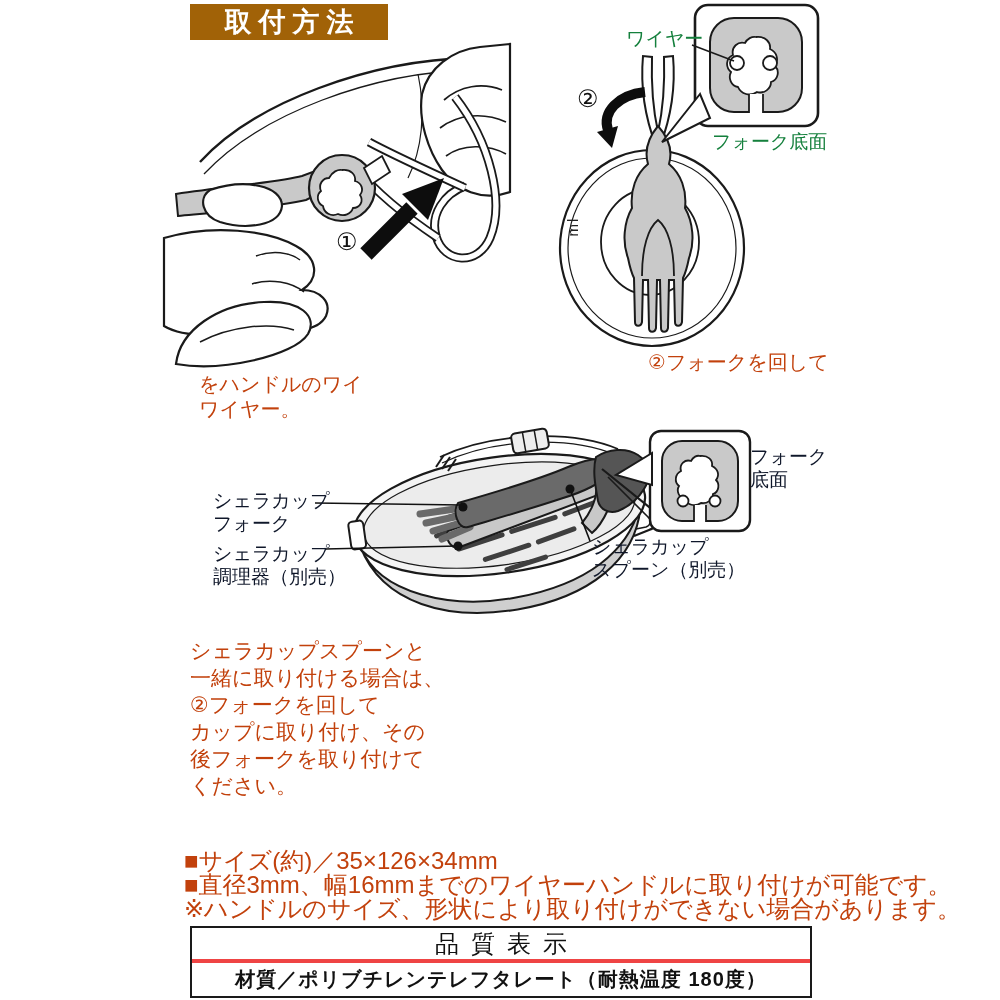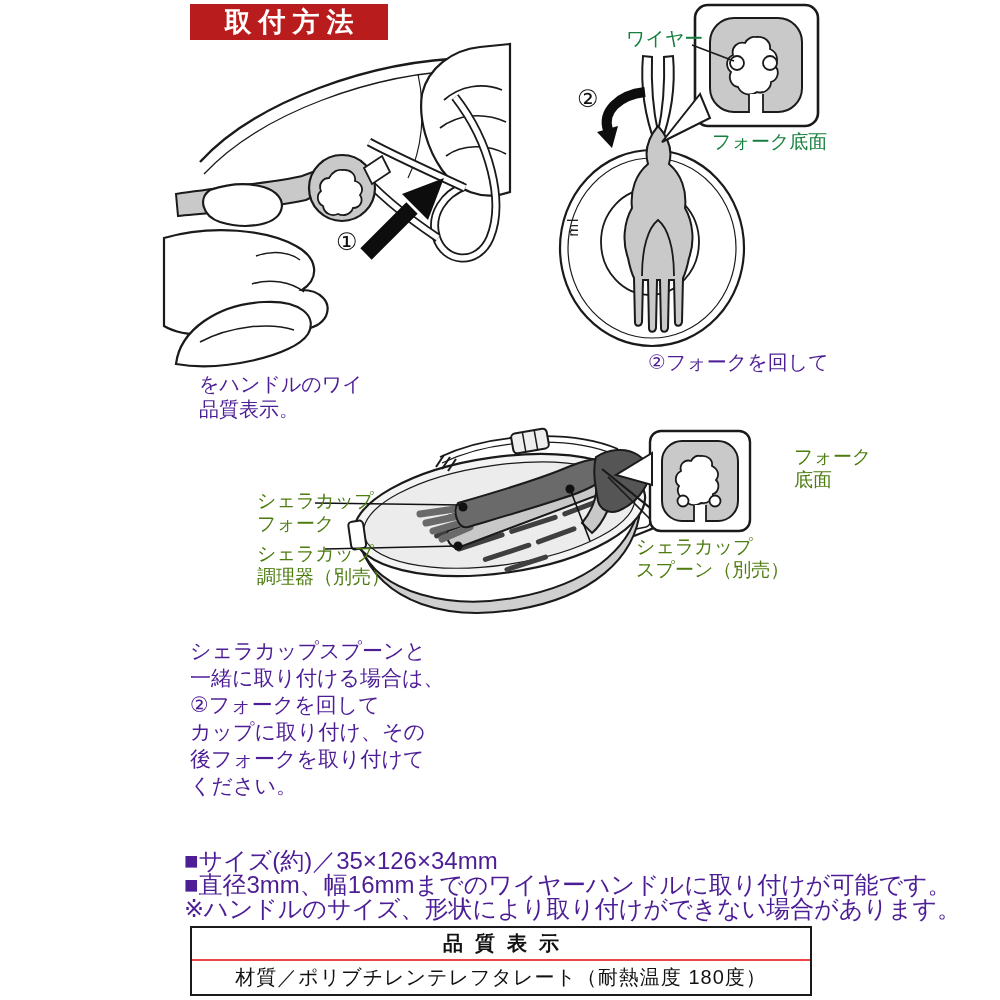--- a/index.html
+++ b/index.html
@@ -2,41 +2,41 @@
 <html><head>
 <meta charset="utf-8">
 <style>
   html,body{margin:0;padding:0;background:#fff;}
   #canvas{
     position:relative;width:1000px;height:1000px;background:#ffffff;overflow:hidden;
     font-family:"Liberation Sans","DejaVu Sans",sans-serif;color:#111;
   }
   svg{position:absolute;overflow:visible;}
   .banner{
-    position:absolute;left:190px;top:4px;width:198px;height:36px;background:#b91c1c;
+    position:absolute;left:190px;top:4px;width:198px;height:36px;background:#a16207;
     display:flex;align-items:center;justify-content:center;
   }
   .banner span{color:#fff;font-size:27px;font-weight:bold;letter-spacing:7px;padding-left:7px;white-space:nowrap;}
   .lbl{position:absolute;font-size:19px;line-height:22px;white-space:nowrap;color:#15803d;}
-  .lbl2{position:absolute;font-size:19px;line-height:23px;color:#4d7c0f;margin-left:44px;}
+  .lbl2{position:absolute;font-size:19px;line-height:23px;color:#0f172a;}
   .lbl2 div{white-space:nowrap;}
   .circnum{position:absolute;font-size:24px;line-height:24px;color:#111;white-space:nowrap;}
-  .txt{position:absolute;color:#4c1d95;}
+  .txt{position:absolute;color:#c2410c;}
   .txt div{white-space:nowrap;}
   .step1txt{left:179px;top:372px;font-size:20px;line-height:25px;font-weight:500;}
   .step1txt .ind{padding-left:20px;}
   .step2cap{left:648px;top:349px;font-size:20px;line-height:26px;font-weight:500;}
   .step2cap .ind{padding-left:20px;}
   .note{left:190px;top:637px;font-size:21px;line-height:27px;font-weight:500;}
   .specs{left:184px;top:849px;font-size:24px;line-height:24px;font-weight:500;}
   .mlmark{position:absolute;left:563px;top:218px;font-size:15px;letter-spacing:2px;transform:rotate(-90deg);color:#222;}
   .qtable{position:absolute;left:190px;top:926px;width:618px;border:2px solid #1a1a1a;}
-  .qhead{height:31px;border-bottom:2px solid #ef4444;display:flex;align-items:center;justify-content:center;
-         font-size:20px;letter-spacing:12px;padding-left:12px;font-weight:bold;}
-  .qbody{height:33px;display:flex;align-items:center;justify-content:center;font-size:20px;letter-spacing:1px;}
+  .qhead{height:31px;border-bottom:4px solid #ef4444;display:flex;align-items:center;justify-content:center;
+         font-size:24px;letter-spacing:12px;padding-left:12px;}
+  .qbody{height:33px;display:flex;align-items:center;justify-content:center;font-size:20px;letter-spacing:1px;font-weight:bold;}
 </style>
 </head>
 <body>
 
 <div id="canvas">
 
   <div class="banner">
     <span>取付方法</span>
   </div>
 
@@ -107,21 +107,21 @@
   <span class="lbl" style="left:626px;top:28px">ワイヤー</span>
   <span class="lbl" style="left:712px;top:131px">フォーク底面</span>
   <span class="circnum" style="left:577px;top:87px">②</span>
   <span class="mlmark">ml</span>
 
   <div class="txt step2cap">
     <div>②フォークを回して</div>
   </div>
   <div class="txt step1txt">
     <div class="ind">をハンドルのワイ</div>
-    <div class="ind">品質表示。</div>
+    <div class="ind">ワイヤー。</div>
   </div>
 
   <svg style="left:200px;top:415px" width="620" height="205" viewBox="0 0 620 205">
     <g transform="rotate(-8 300 105)">
       <path d="M158,112 C170,162 240,187 305,184 C375,181 425,155 442,106 C432,165 375,194 305,196 C235,198 172,172 158,112 Z" fill="#cfcfcf" stroke="#1a1a1a" stroke-width="2"></path>
       <ellipse cx="300" cy="100" rx="147" ry="58" fill="#f4f4f4" stroke="#1a1a1a" stroke-width="2.2"></ellipse>
       <ellipse cx="300" cy="100" rx="137" ry="50" fill="#ececec" stroke="#1a1a1a" stroke-width="1.2"></ellipse>
       <g stroke="#3f3f3f" stroke-width="5" stroke-linecap="round">
         <line x1="250" y1="95" x2="285" y2="89"></line>
           <line x1="295" y1="87" x2="340" y2="79"></line>

